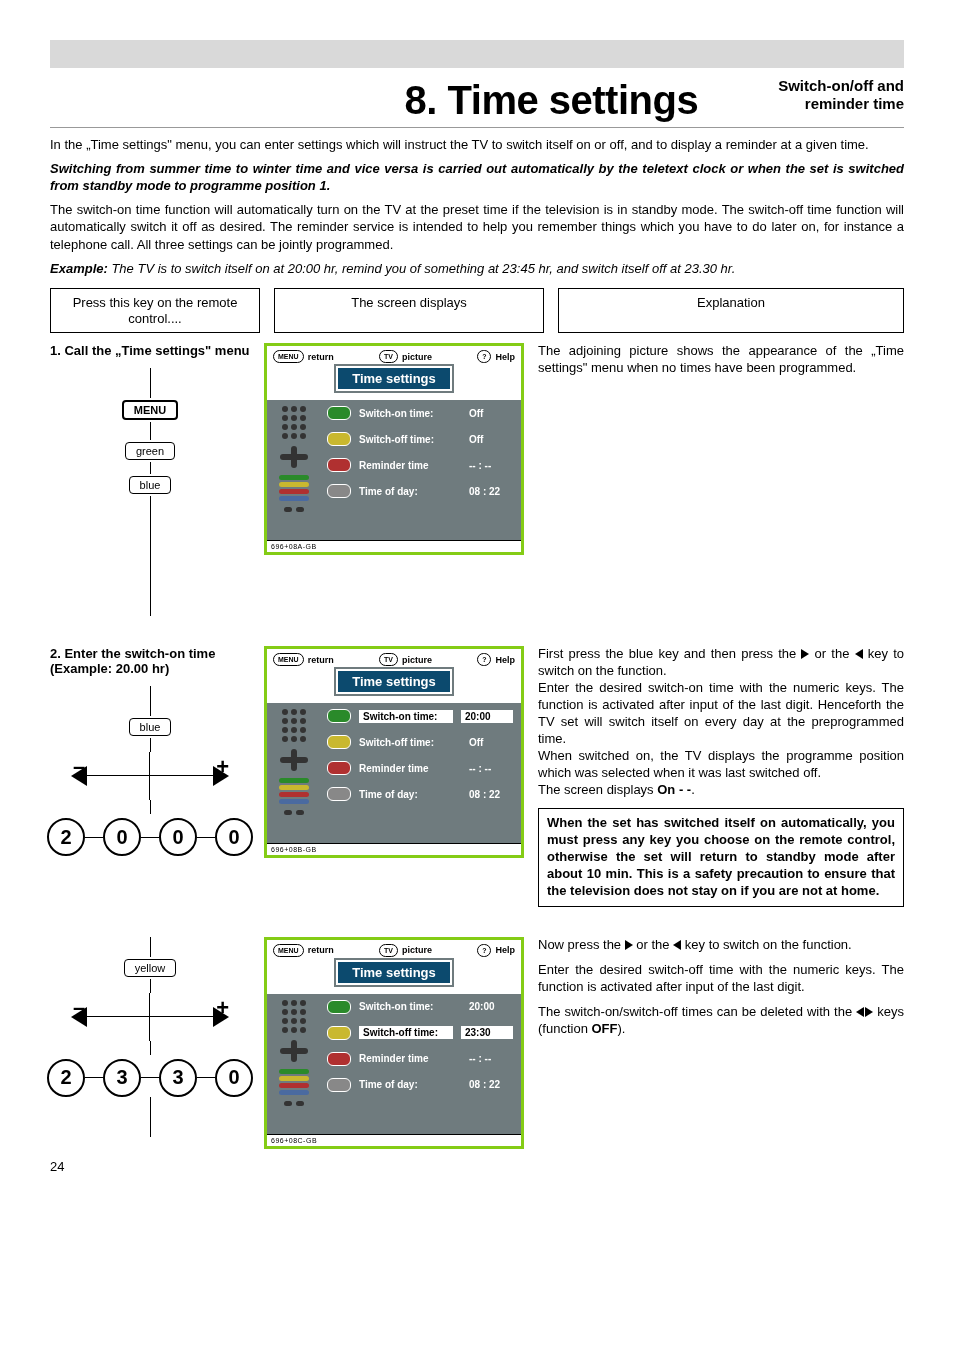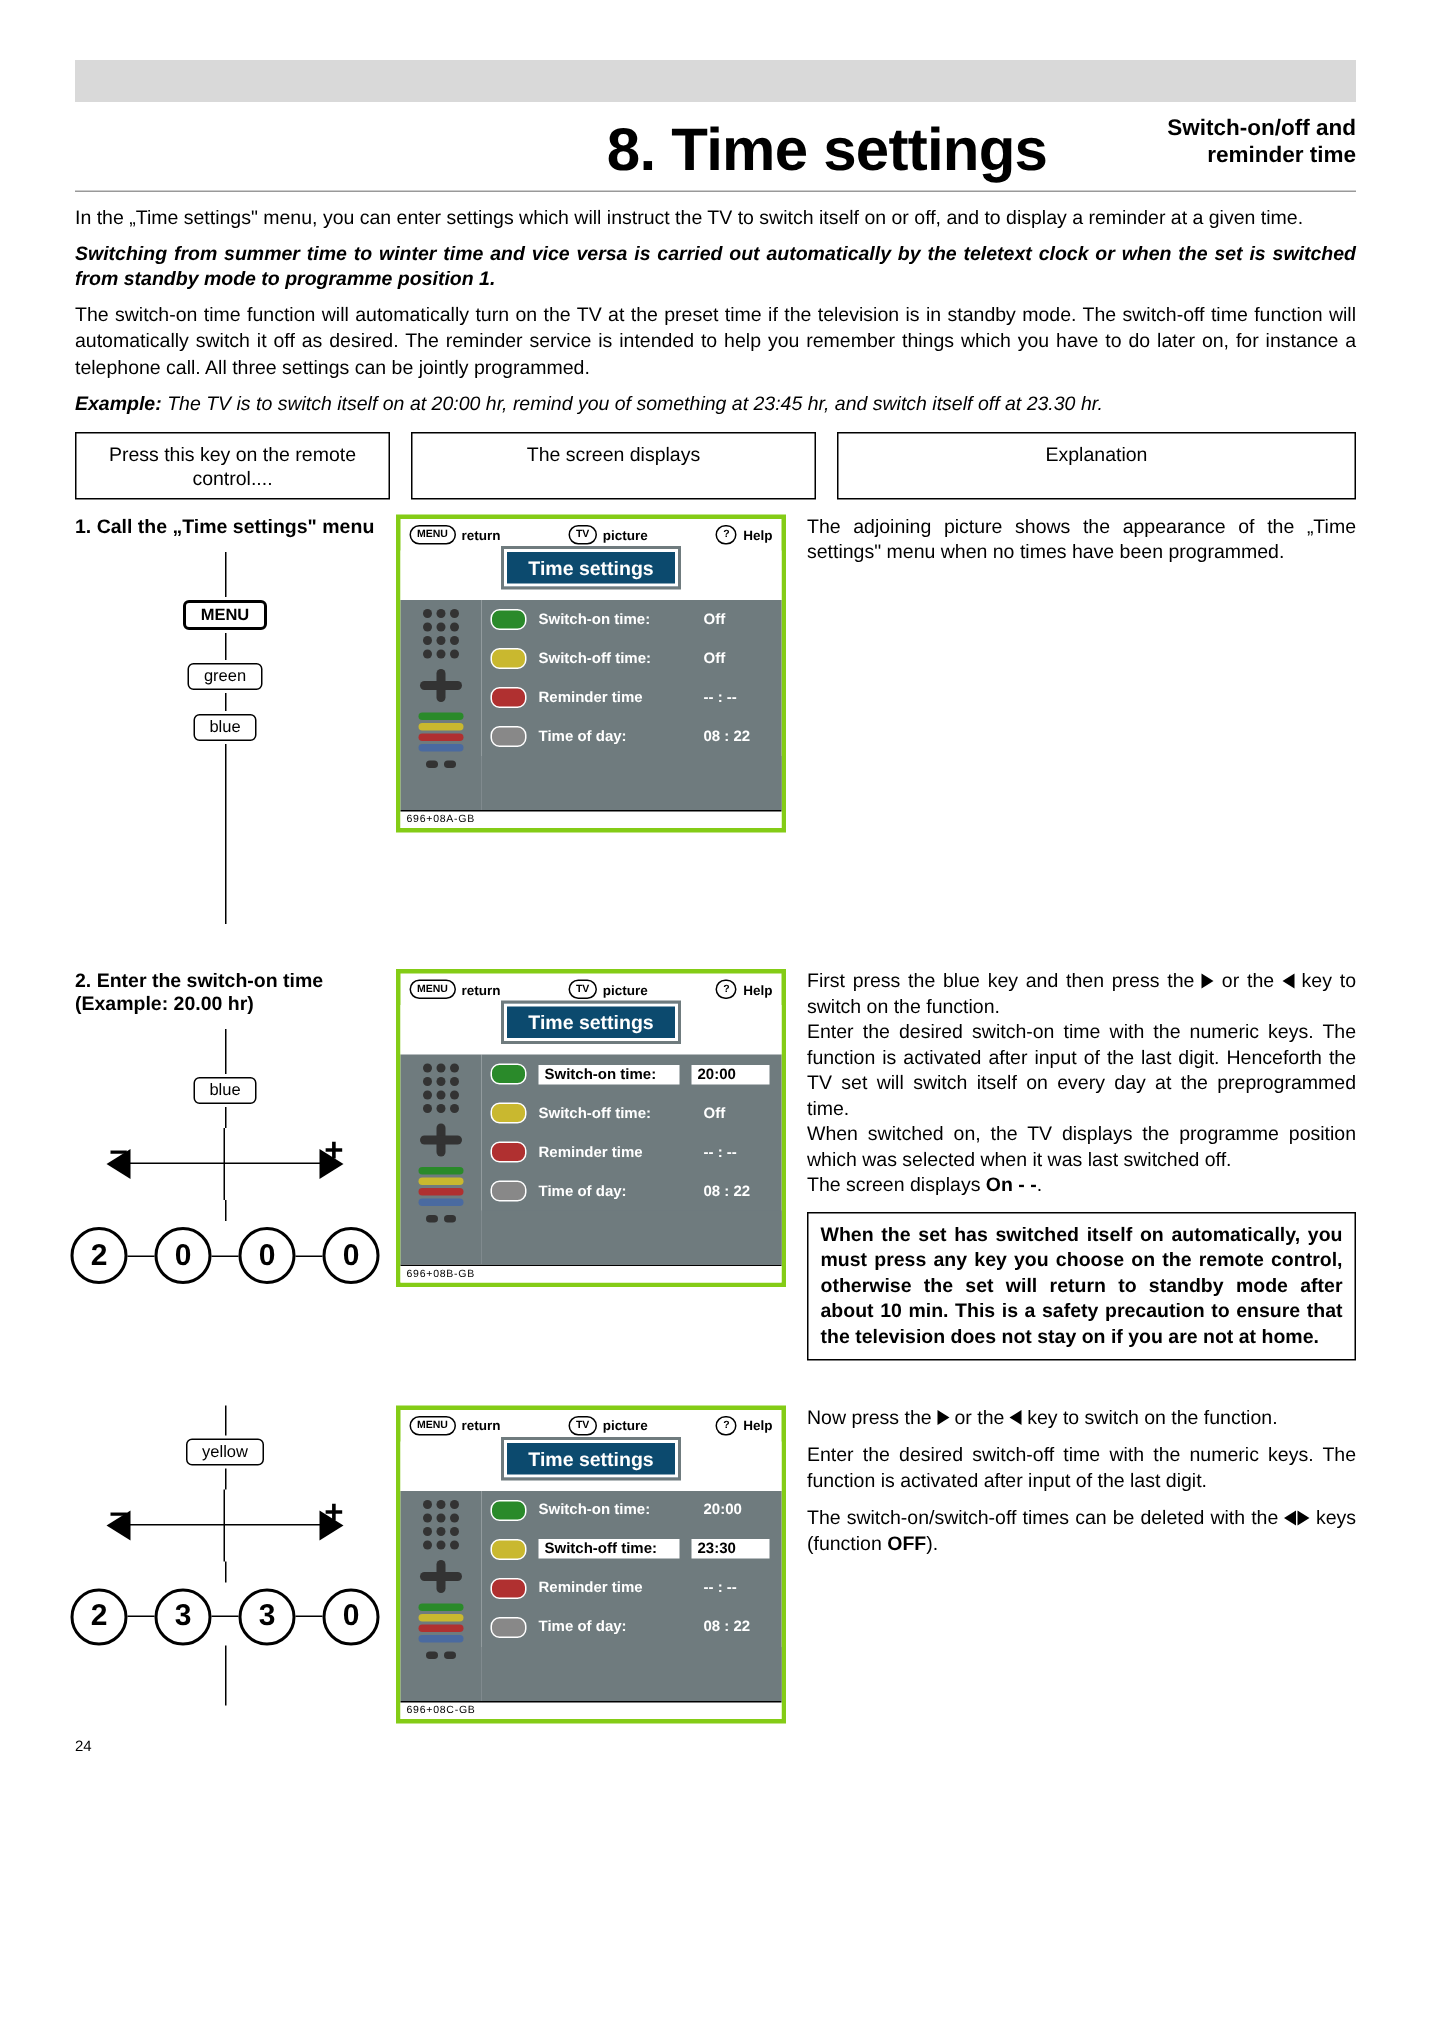--- a/index.html
+++ b/index.html
@@ -266,21 +266,21 @@
   }
 
   .tri {
     display:inline-block; width:0; height:0; vertical-align: -1px;
   }
   .tri-r { border-top:5px solid transparent; border-bottom:5px solid transparent; border-left:8px solid #000; }
   .tri-l { border-top:5px solid transparent; border-bottom:5px solid transparent; border-right:8px solid #000; }
   .tri-pair .tri-l { margin-right:1px; }
 
   .pagenum {
-    font-size: 10px;
+    font-size: 13px;
     margin-top: 10px;
   }
 
   .cross-behind {
     position: absolute;
     width: 140px;
     height: 1px;
     background: #000;
     z-index: 0;
   }

